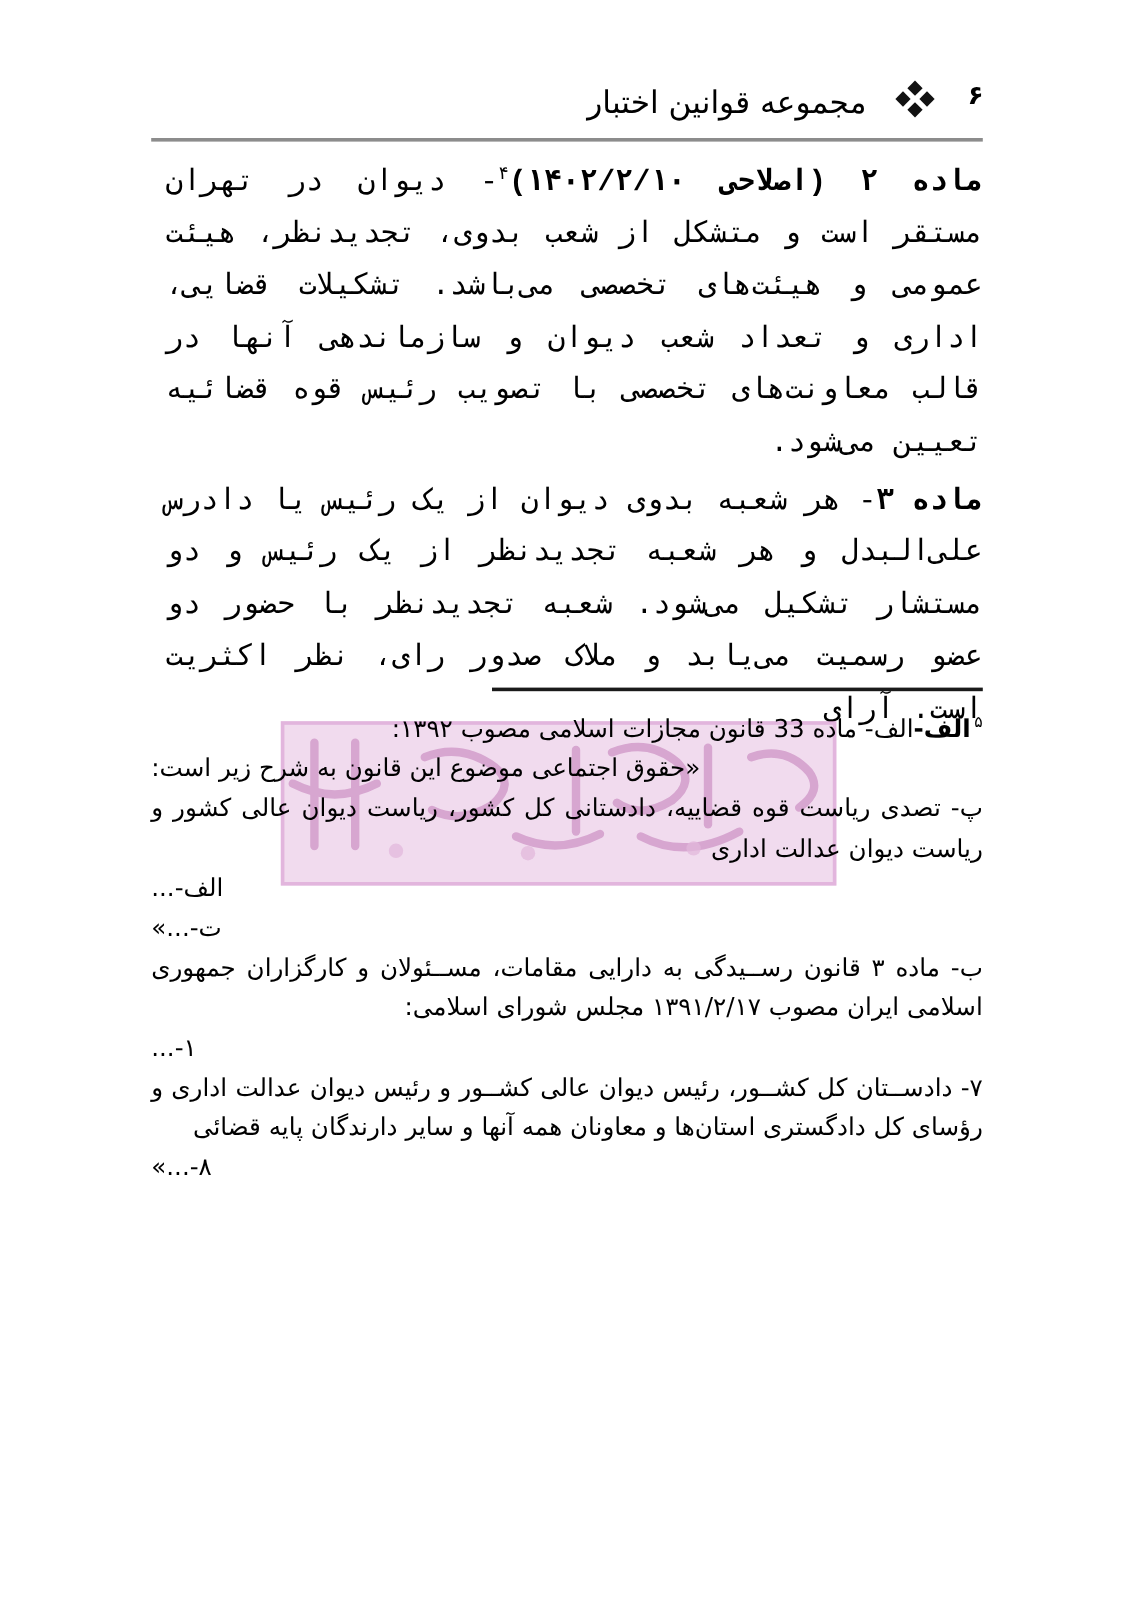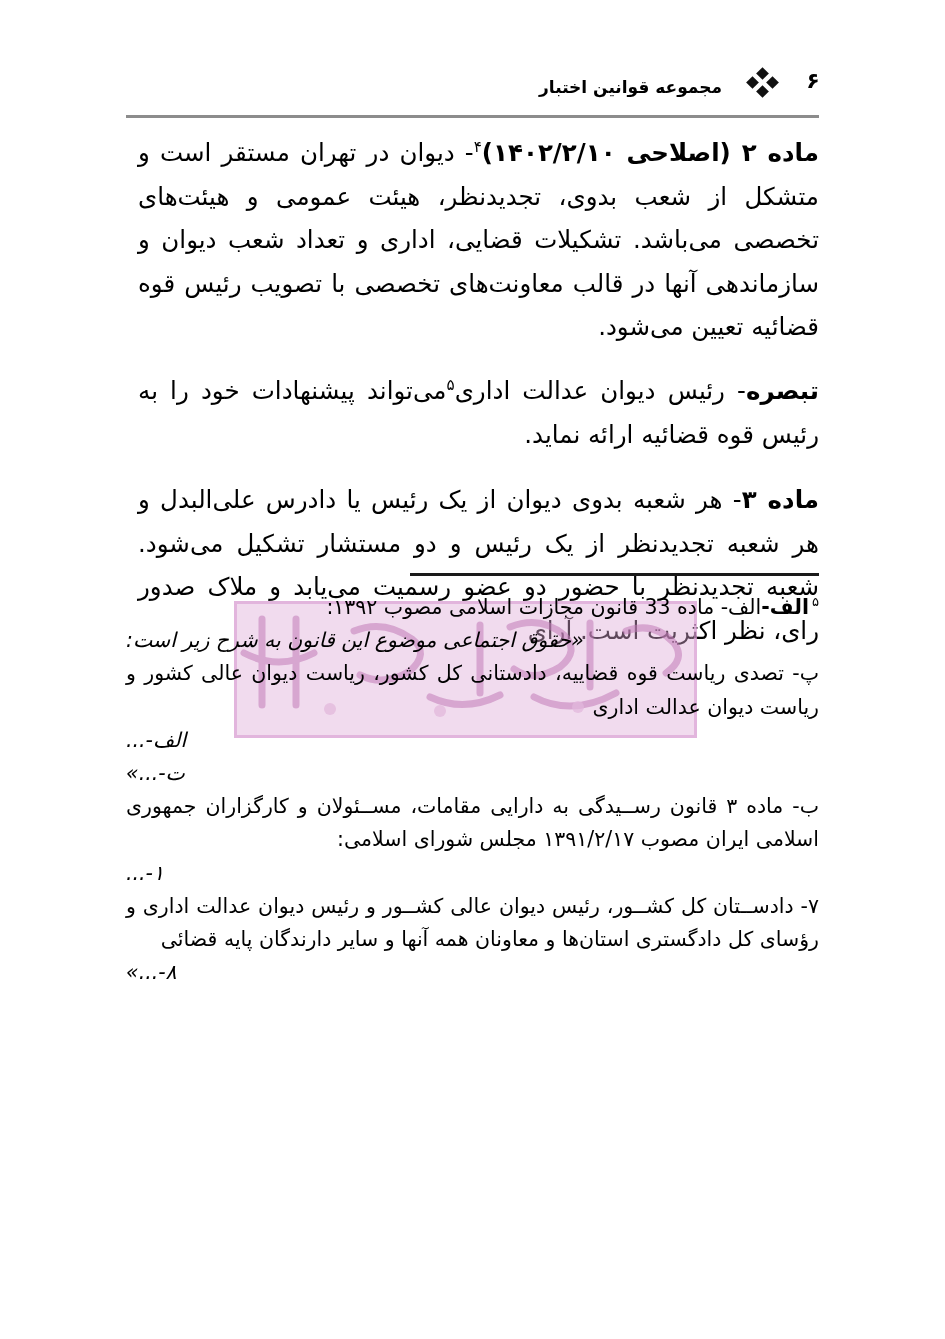--- a/index.html
+++ b/index.html
@@ -56,22 +56,22 @@
     height: 9px;
     background: #111111;
     transform: rotate(45deg);
   }
   .header-ornament i.d-top    { left: 12px; top: 2px; }
   .header-ornament i.d-left   { left: 2px;  top: 11px; }
   .header-ornament i.d-right  { left: 22px; top: 11px; }
   .header-ornament i.d-bottom { left: 12px; top: 20px; }
 
   .header-title {
-    font-size: 17px;
-    font-weight: 700;
+    font-size: 26px;
+    font-weight: 400;
     line-height: 1.2;
     white-space: nowrap;
     margin-top: 12px;
   }
 
   .header-rule {
     position: absolute;
     top: 115px;
     right: 126px;
     left: 126px;
@@ -80,20 +80,21 @@
   }
 
   
   .body-block {
     position: absolute;
     top: 131px;
     right: 126px;
     left: 138px;
     text-align: justify;
     text-justify: inter-word;
+    font-family: Liberation Mono, monospace;
   }
   .para {
     font-size: 24.5px;
     line-height: 1.78;
     margin: 0 0 4px 0;
     text-align: justify;
   }
   .para.space-before { margin-top: 20px; }
   .para.space-after  { margin-bottom: 22px; }
   .lbl {
@@ -156,21 +157,21 @@
     text-align: justify;
   }
   .fnote.tight { margin-top: -1px; }
   .fn-marker {
     font-size: 0.64em;
     vertical-align: super;
     line-height: 0;
     margin-left: 3px;
   }
   .fn-bold { font-weight: 700; }
-  .fn-left { text-align: left; font-style: italic; }
+  .fn-left { text-align: left; }
 </style>
 </head>
 <body>
 
 <div class="page">
 
   <div class="page-header">
     <span class="page-number">۶</span>
 
     <span class="header-ornament">
@@ -182,21 +183,20 @@
 
     <span class="header-title">مجموعه قوانین اختبار</span>
   </div>
 
   <div class="header-rule"></div>
 
   <div class="body-block">
 
     <p class="para"><span class="lbl">ماده ۲ (اصلاحی ۱۴۰۲/۲/۱۰)</span><sup class="fn">۴</sup><span>- دیوان در تهران مستقر است و متشکل از شعب بدوی، تجدیدنظر، هیئت عمومی و هیئت‌های تخصصی می‌باشد. تشکیلات قضایی، اداری و تعداد شعب دیوان و سازماندهی آنها در قالب معاونت‌های تخصصی با تصویب رئیس قوه قضائیه تعیین می‌شود.</span></p>
 
-    <p class="para space-before space-after"><span class="lbl">تبصره</span><span>- رئیس دیوان عدالت اداری</span><sup class="fn">۵</sup><span>می‌تواند پیشنهادات خود را به رئیس قوه قضائیه ارائه نماید.</span></p>
 
     <p class="para"><span class="lbl">ماده ۳</span><span>- هر شعبه بدوی دیوان از یک رئیس یا دادرس علی‌البدل و هر شعبه تجدیدنظر از یک رئیس و دو مستشار تشکیل می‌شود. شعبه تجدیدنظر با حضور دو عضو رسمیت می‌یابد و ملاک صدور رای، نظر اکثریت است. آرای</span></p>
 
   </div>
 
   <div class="footnote-rule"></div>
 
   <div class="watermark">
     <div class="wm-plate"></div>
     <svg viewBox="0 0 463 137" xmlns="http://www.w3.org/2000/svg" aria-hidden="true">

